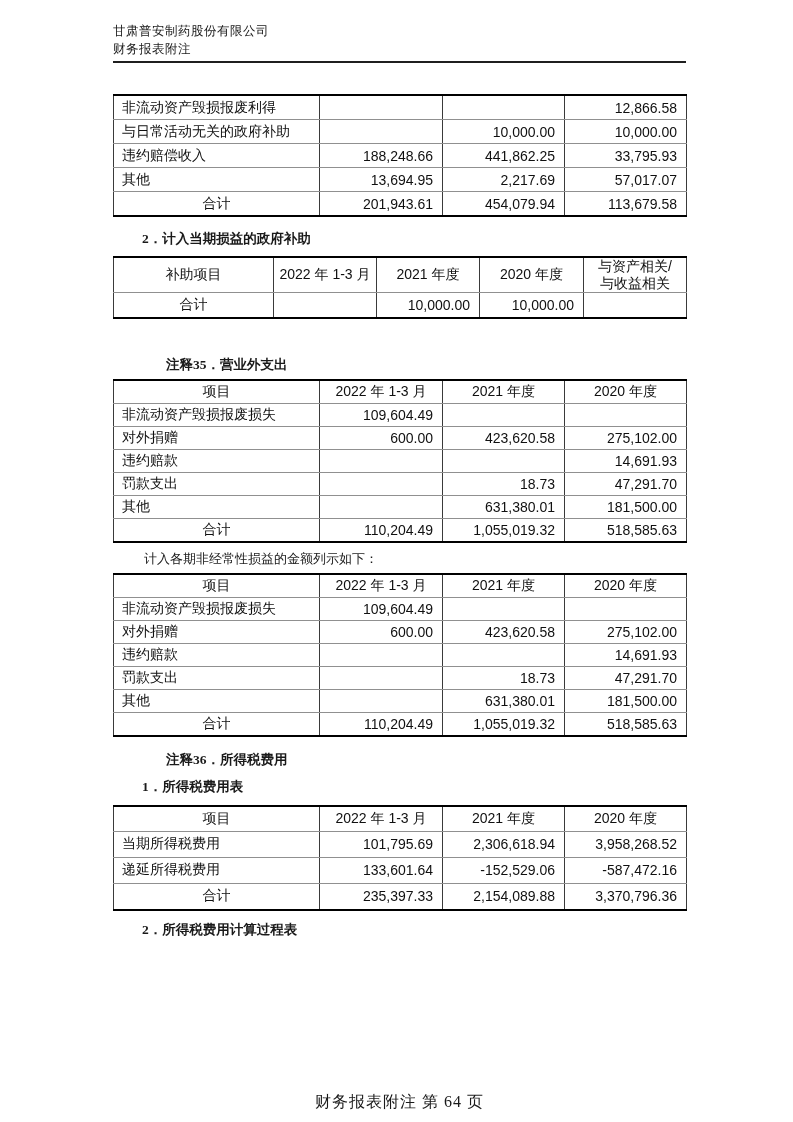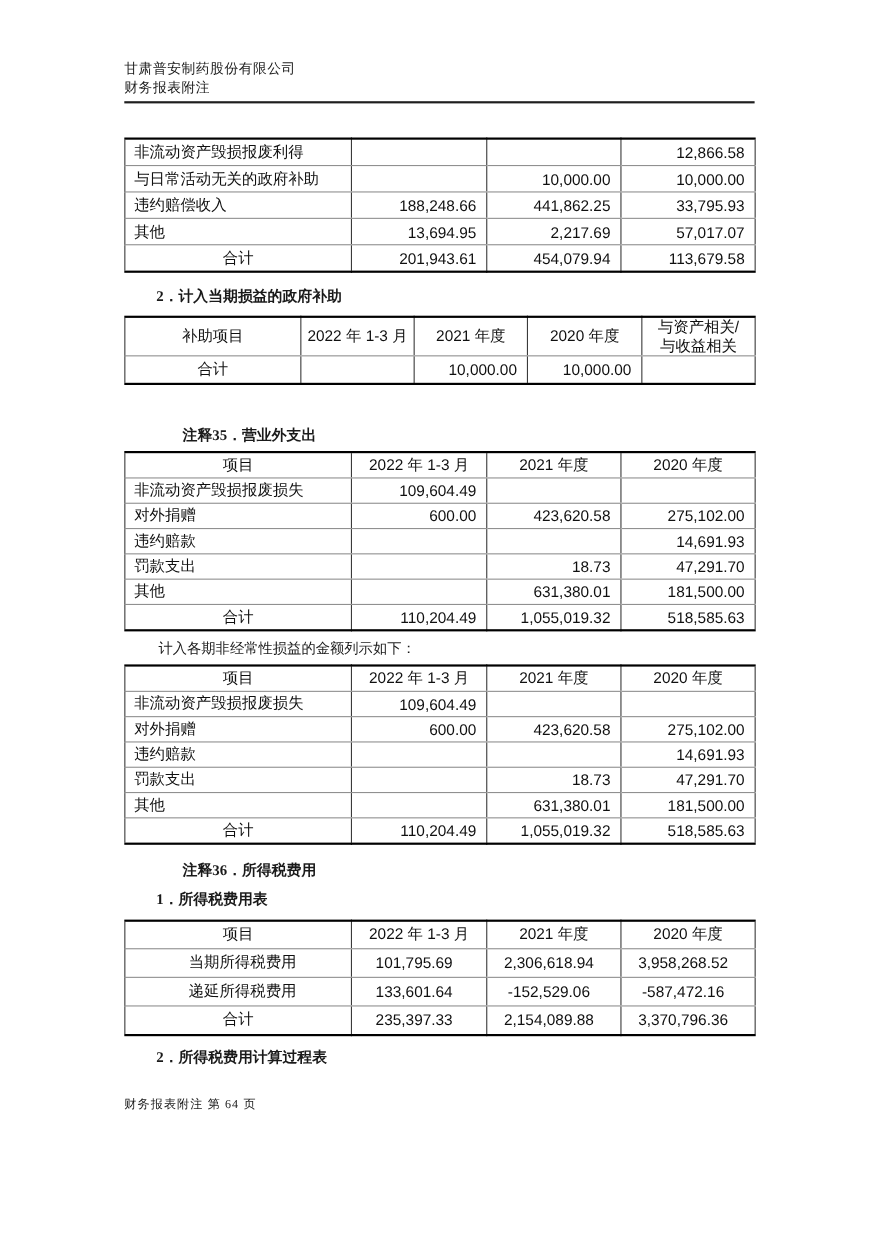--- a/index.html
+++ b/index.html
@@ -6,21 +6,21 @@
   .page{
     position:relative;
     width:793px;height:1122px;
     background:#ffffff;
     color:#1a1a1a;
     font-family:"Liberation Serif", serif;
     overflow:hidden;
   }
   .content{
     position:absolute;left:113px;top:0;width:573px;
-    padding-top:53px;box-sizing:border-box;
+    padding-top:22px;box-sizing:border-box;
   }
   .doc-header div{
     font-size:12.5px;line-height:18px;letter-spacing:0.5px;
   }
   .rule{
     margin-top:3px;border-top:2px solid #1f1f1f;height:0;
   }
   table{
     width:100%;
     border-collapse:collapse;
@@ -67,25 +67,25 @@
   #note35-title{margin-top:36px;}
   #t35{margin-top:5px;}
   #t35 th,#t35 td{height:22px;}
   #nr-text{margin-top:6px;}
   #tnr{margin-top:5px;}
   #tnr th,#tnr td{height:22px;}
   #note36-title{margin-top:13px;}
   #note36-sub1{margin-top:8px;}
   #t36{margin-top:9px;}
   #t36 th{height:24px;}
-  #t36 td{height:25px;text-align:center;}
+  #t36 td{height:25px;}
   #note36-sub2{margin-top:9px;}
   .footer{
-    position:absolute;left:113px;top:996px;width:573px;
-    text-align:left;font-size:11px;letter-spacing:1px;
+    position:absolute;left:113px;top:1092px;width:573px;
+    text-align:center;font-size:16px;letter-spacing:1px;
   }
 </style>
 </head>
 <body>
 
 <div class="page">
   <div class="content">
 
     <div class="doc-header">
       <div>甘肃普安制药股份有限公司</div>

